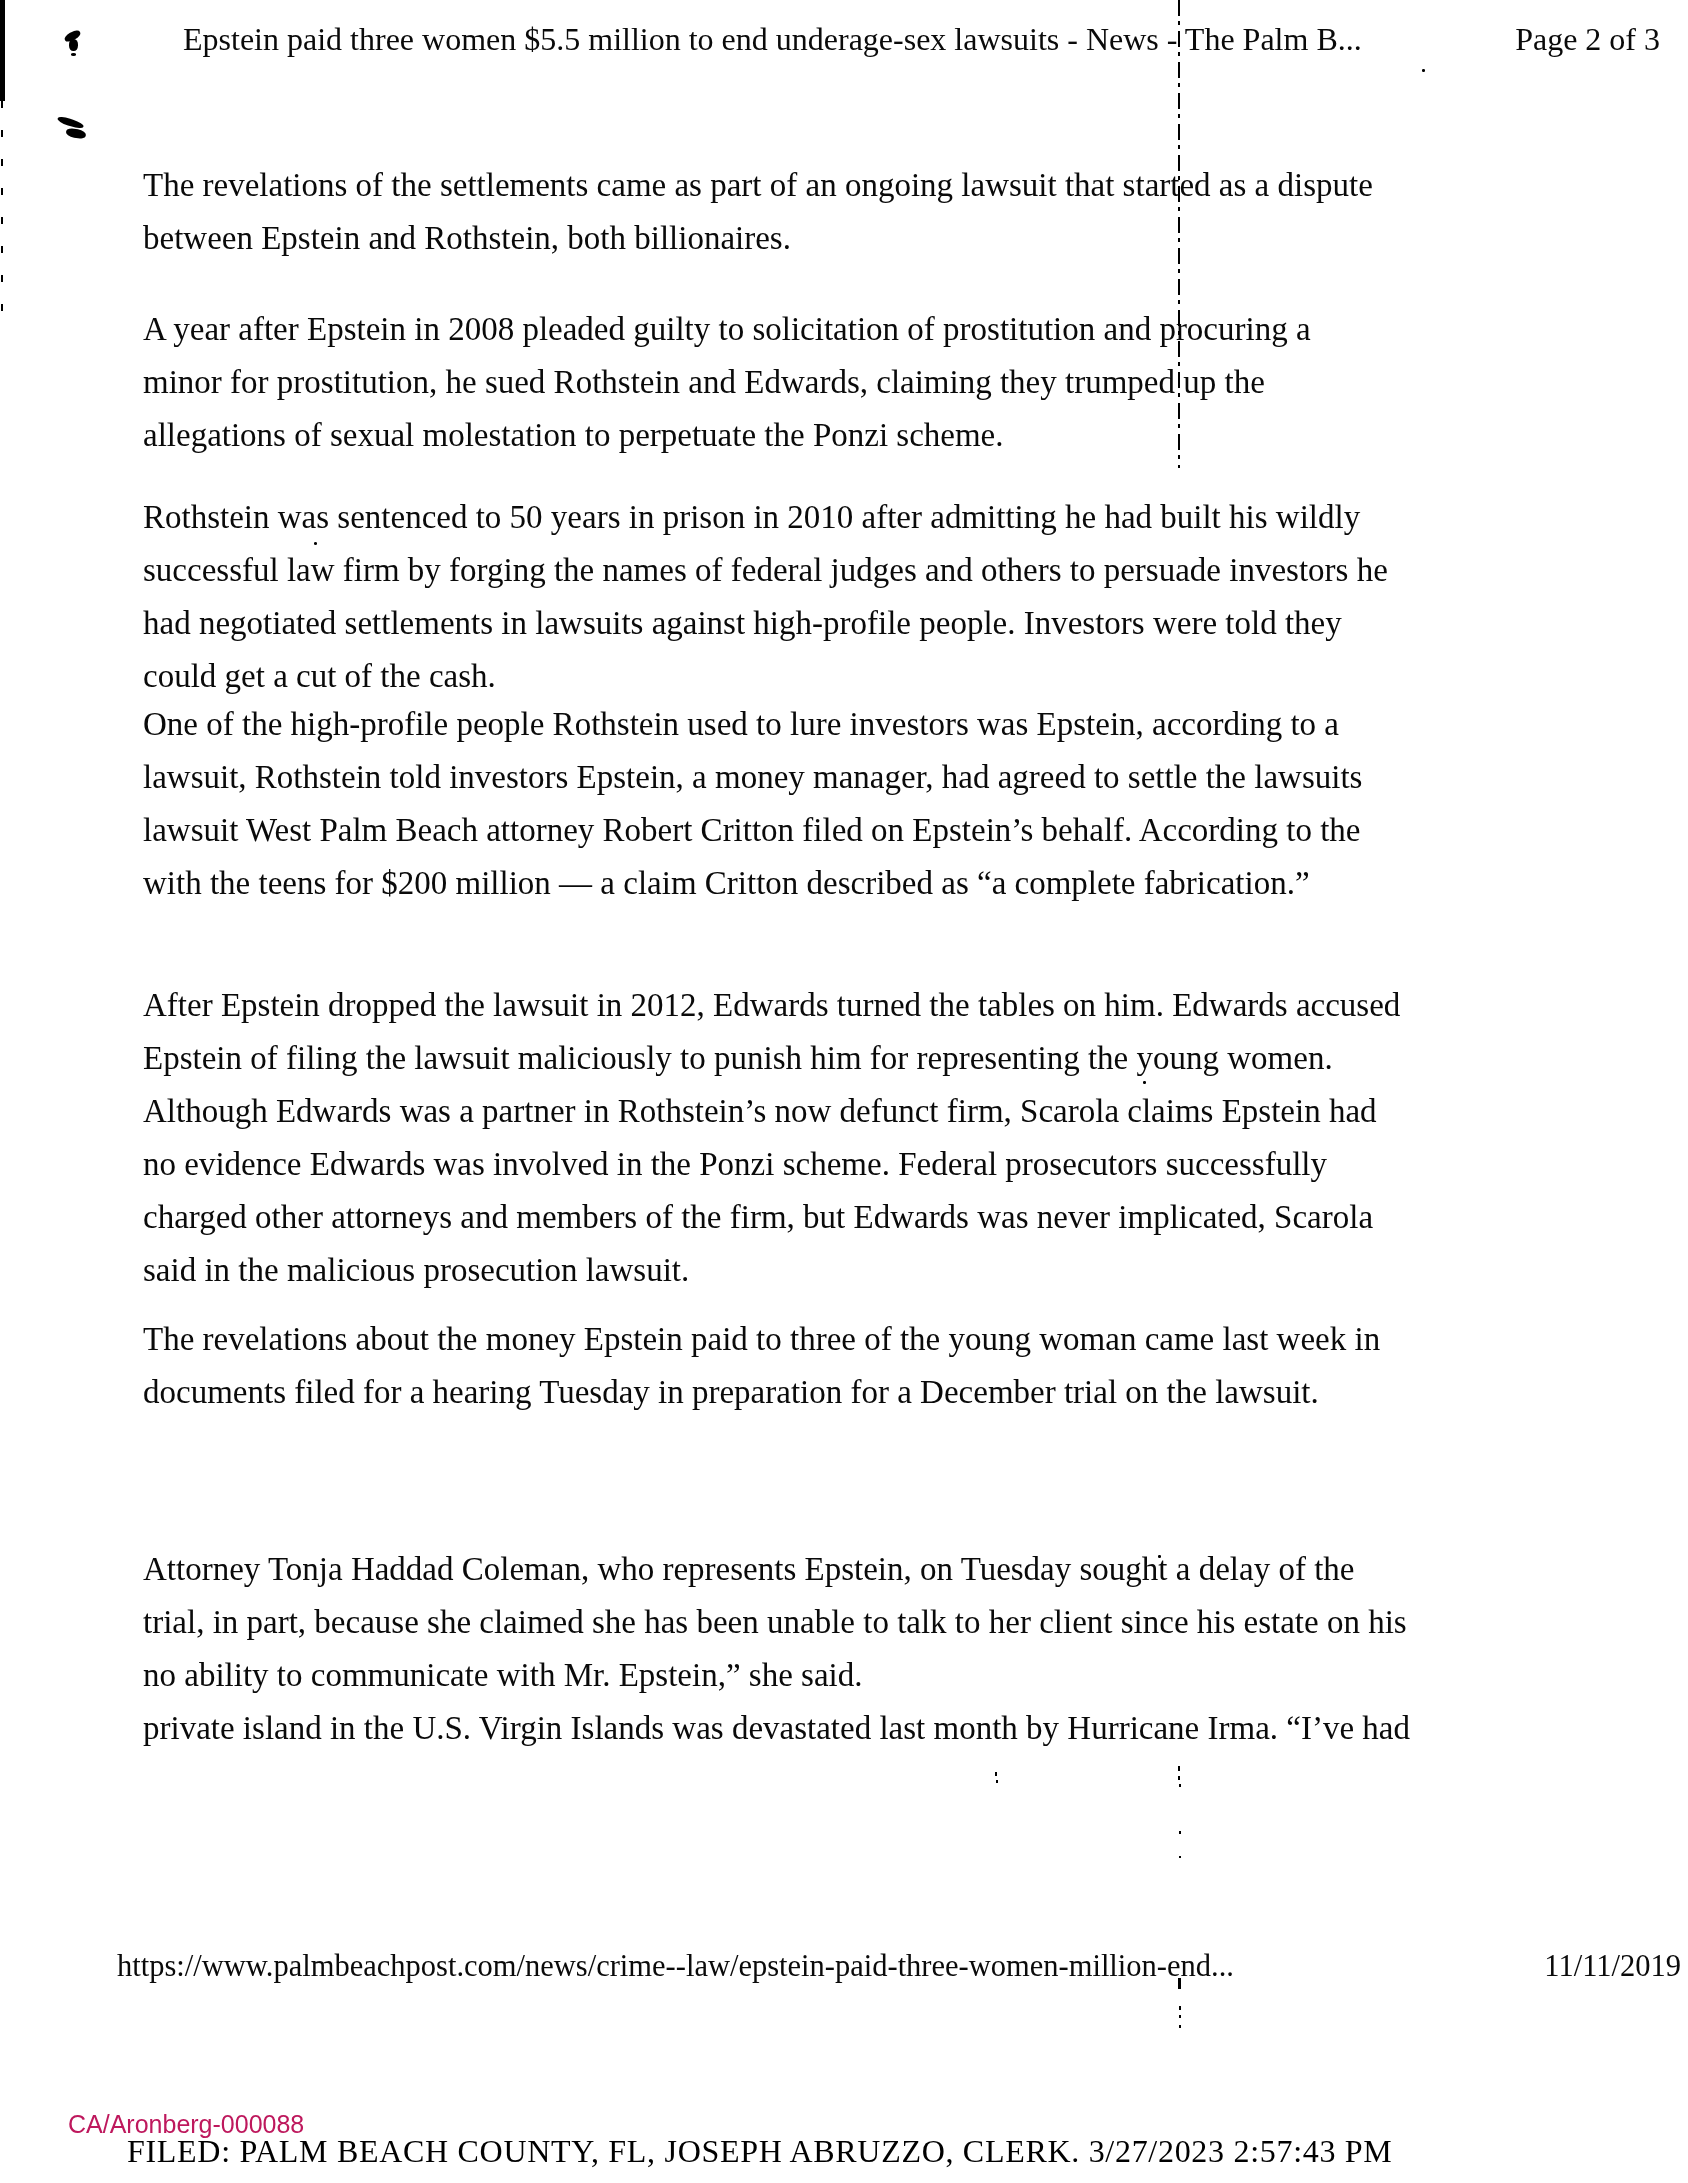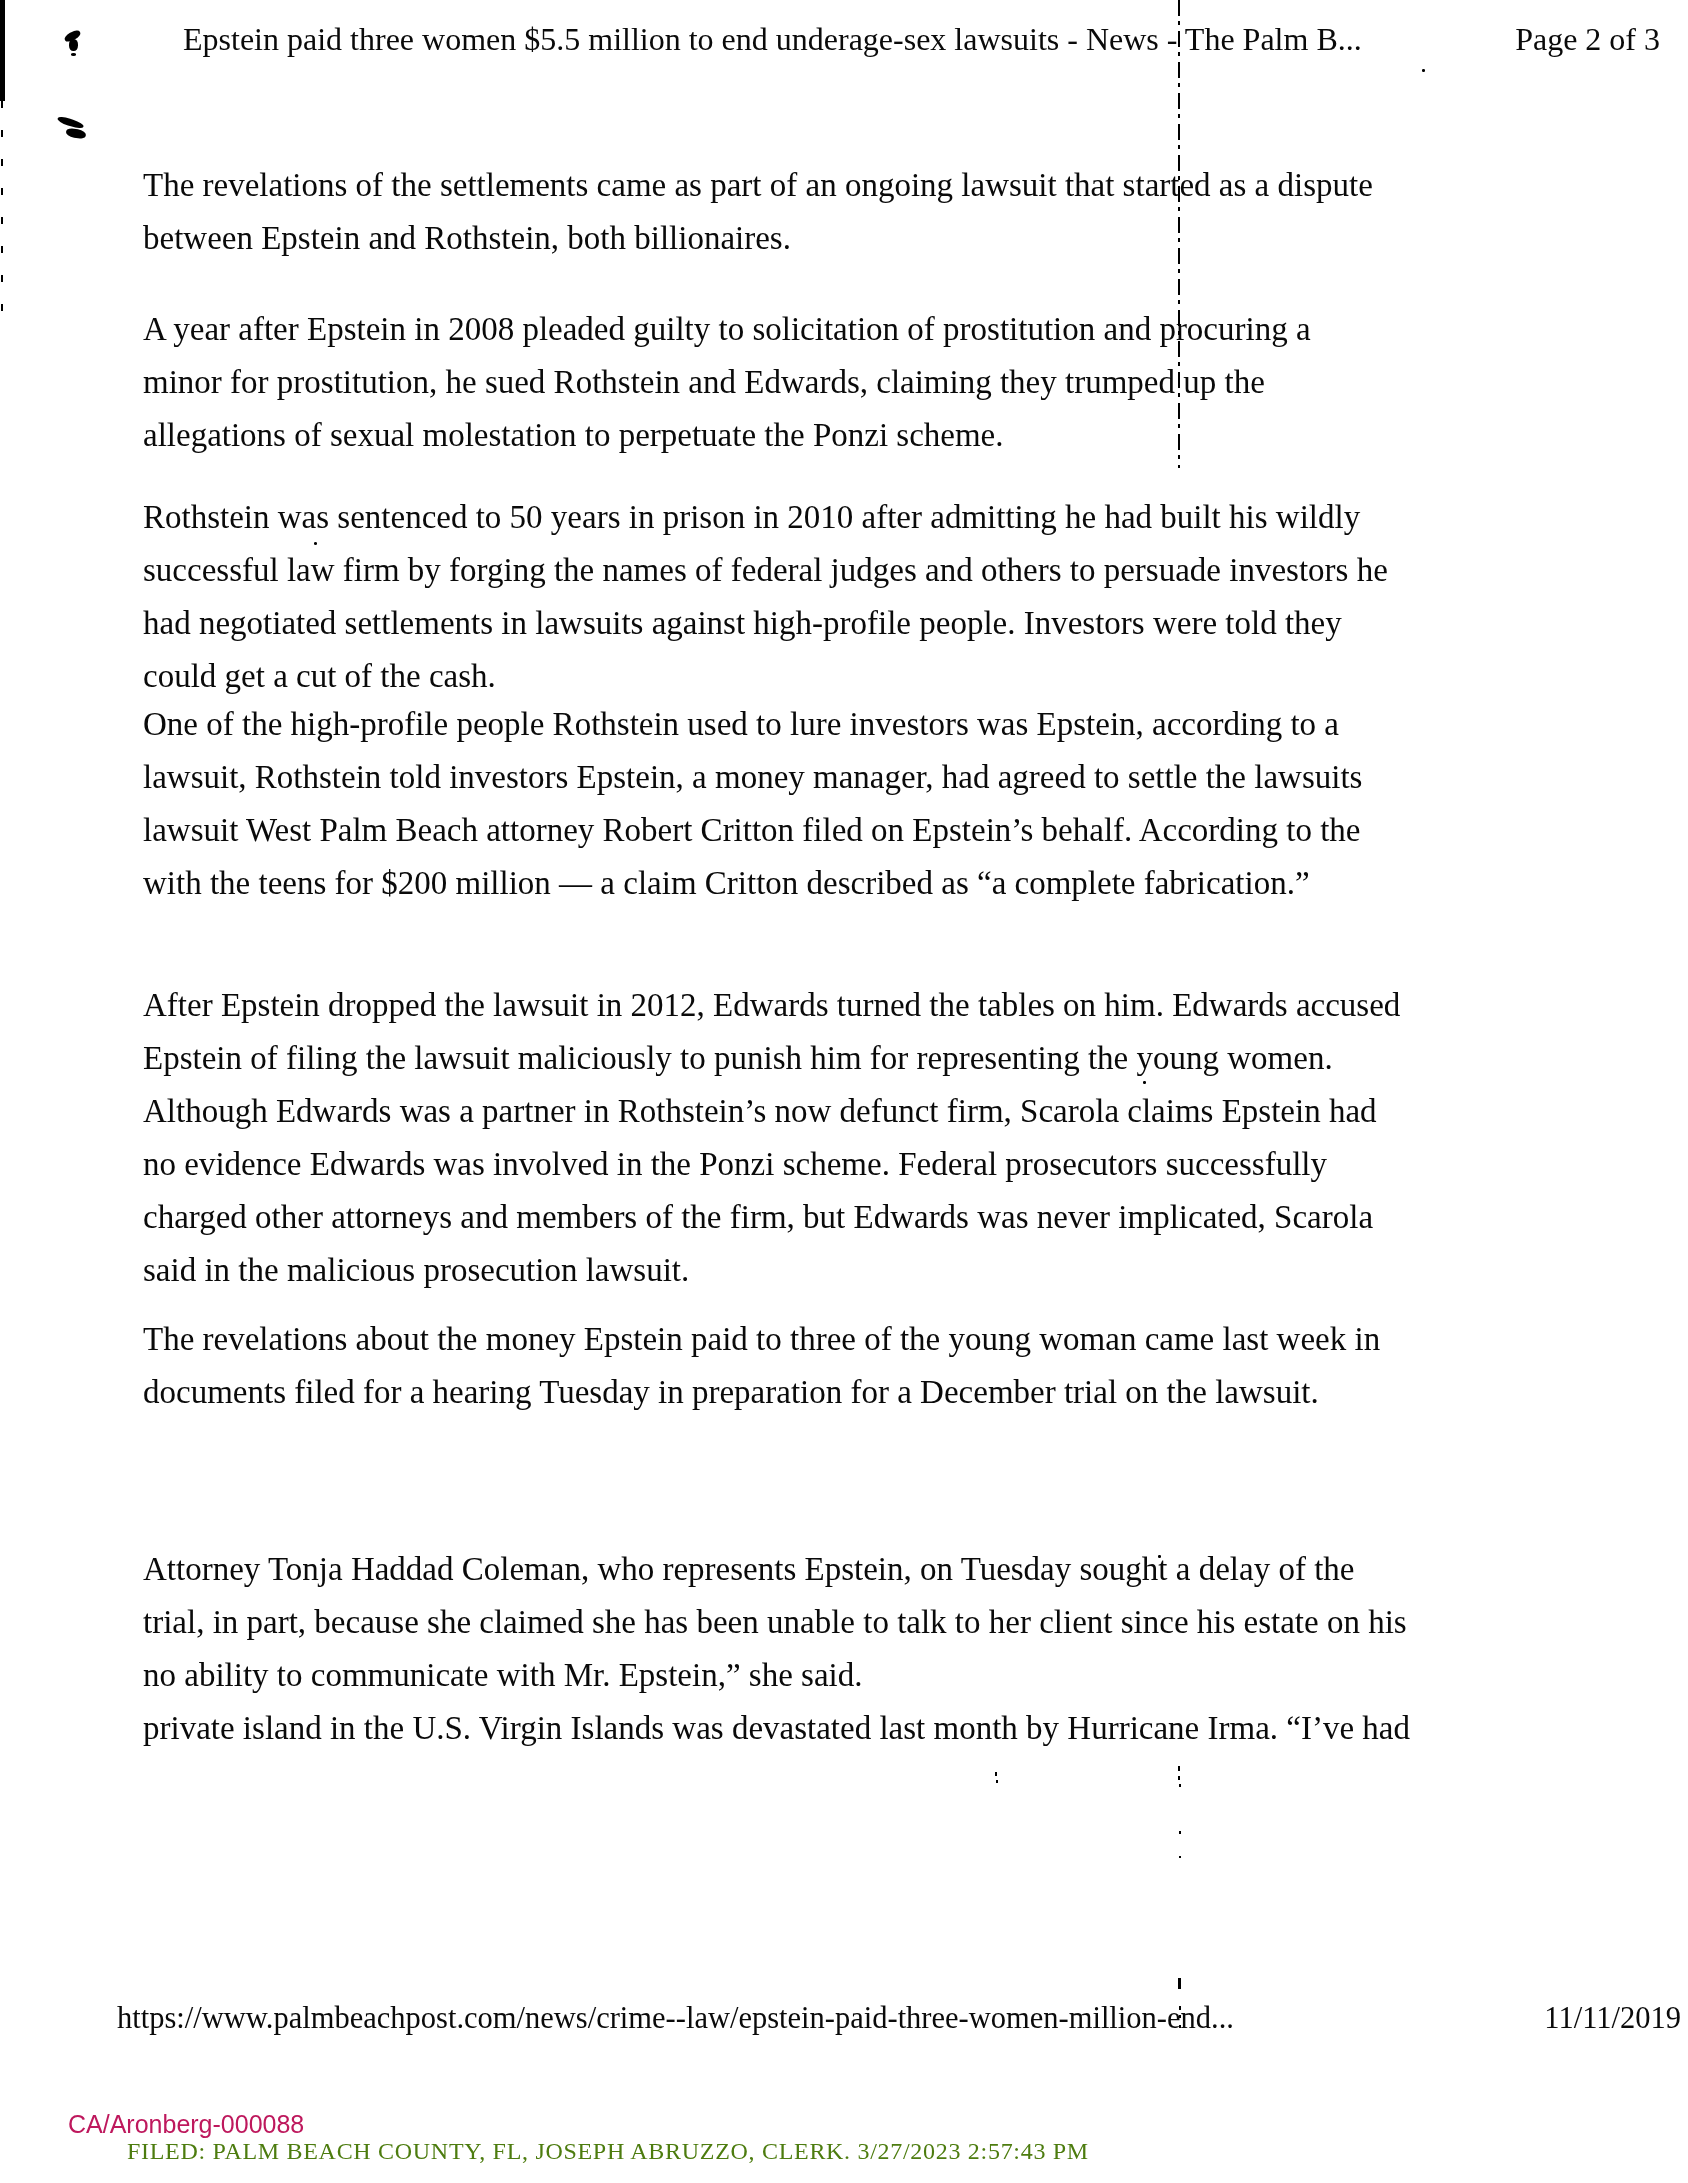--- a/index.html
+++ b/index.html
@@ -15,33 +15,33 @@
   .header{
     position:absolute;left:183px;top:18.6px;width:1477px;
     display:flex;justify-content:space-between;align-items:baseline;
     font-size:32px;line-height:41px;white-space:nowrap;gap:40px;
   }
   
   .para{position:absolute;left:143px;width:1527px;font-size:33px;}
   .para .line{height:53px;line-height:53px;white-space:nowrap;}
   
   .footer-url-row{
-    position:absolute;left:117px;top:1998px;width:1564px;
+    position:absolute;left:117px;top:1946px;width:1564px;
     display:flex;justify-content:space-between;align-items:baseline;
     font-size:30.5px;line-height:40px;white-space:nowrap;
   }
   .bates{
     position:absolute;left:68px;top:2110px;
     font-family:"Liberation Sans","DejaVu Sans",sans-serif;
     font-size:25px;line-height:29px;white-space:nowrap;color:#be185d;
   }
   .filing-stamp{
     position:absolute;left:127px;top:2133px;
-    font-size:24px;line-height:37px;white-space:nowrap;
-    color:#4d7c0f;letter-spacing:0.7px;
+    font-size:32px;line-height:37px;white-space:nowrap;
+    color:#000000;letter-spacing:0.7px;
   }
   
   .art{position:absolute;background:#000;}
   .edge-line-solid{left:0;top:0;width:4.6px;height:101px;}
   .edge-line-dashes{
     left:0.7px;top:101px;width:2.7px;height:219px;
     background:repeating-linear-gradient(to bottom,#000 0 6.6px,transparent 6.6px 29px);
   }
   .vert-dashdot{
     left:1178px;top:0;width:2px;height:468px;

